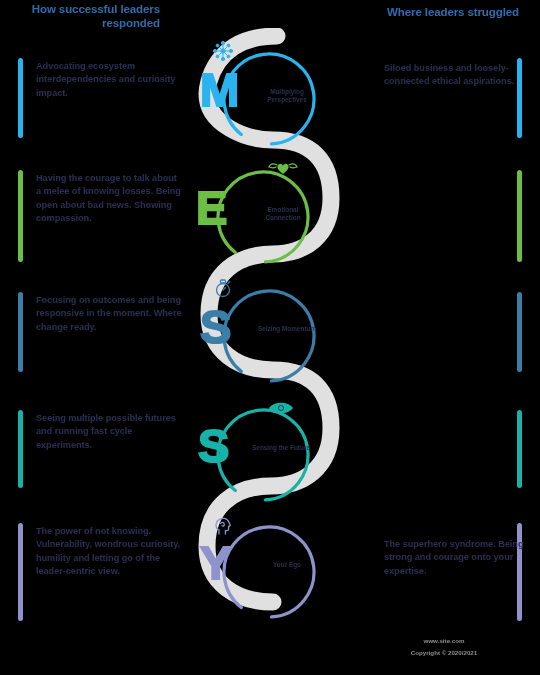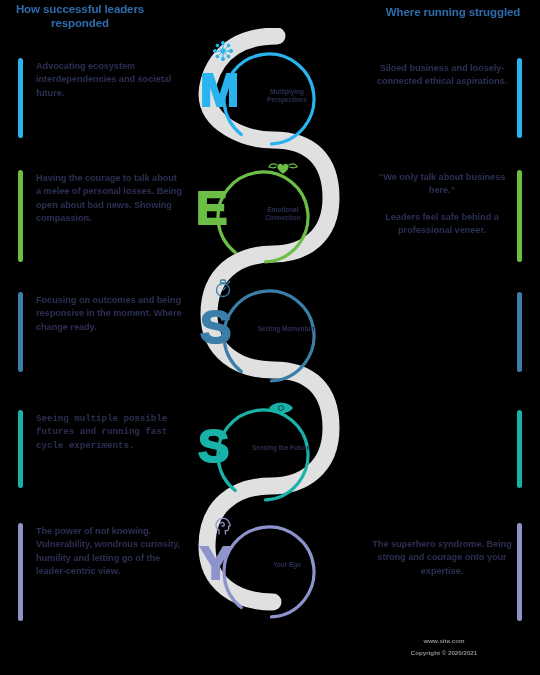--- a/index.html
+++ b/index.html
@@ -8,45 +8,45 @@
     font-family:"Liberation Sans","DejaVu Sans",sans-serif;
     background:#000;color:#2b2f52;
   }
   .canvas{position:absolute;inset:0;width:540px;height:675px;}
 
   
   .col-head{
     position:absolute;font-size:11.5px;font-weight:bold;line-height:1.22;
     color:#2e6fb0;letter-spacing:-0.1px;
   }
-  #head-left{left:0px;top:2px;width:160px;text-align:center;color:#2f6cae;}
+  #head-left{left:0px;top:2px;width:160px;text-align:right;color:#2f6cae;}
   #head-right{left:370px;top:5px;width:166px;text-align:center;color:#2f6cae;}
 
   
   .spine{position:absolute;left:185px;top:28px;width:170px;height:600px;}
 
   
   .row{position:absolute;left:0;width:540px;}
   .row-1{top:40px;height:120px;}
   .row-2{top:155px;height:120px;}
   .row-3{top:275px;height:120px;}
-  .row-4{top:392px;height:120px;font-family:Liberation Mono, monospace;}
+  .row-4{top:392px;height:120px;}
   .row-5{top:508px;height:125px;}
 
   
   .bar{position:absolute;width:5px;border-radius:3px;}
   .bar-l{left:18px;}
   .bar-r{left:517px;}
 
   .txt{
     position:absolute;font-size:9.2px;font-weight:bold;line-height:1.45;
     color:#2b2f52;letter-spacing:-0.05px;
   }
   .txt-l{left:36px;width:146px;text-align:left;}
-  .txt-r{left:372px;width:140px;text-align:center;}
+  .txt-r{left:384px;width:140px;}
 
   
   .badge{position:absolute;width:118px;height:118px;}
   .badge svg{position:absolute;left:0;top:0;}
   .letter{
     position:absolute;left:-6px;top:26px;width:56px;
     font-size:47px;font-weight:bold;line-height:1;
     -webkit-text-stroke:2px currentColor;color:transparent;
     font-family:"Liberation Sans",sans-serif;
   }
@@ -70,39 +70,39 @@
     font-size:6.2px;font-weight:bold;color:#8f8f8f;line-height:1.6;}
   #footer-url{top:636px;}
   #footer-copy{top:648px;}
 </style>
 </head>
 <body>
 
 <div class="canvas">
 
   <div class="col-head" id="head-left">How successful leaders responded</div>
-  <div class="col-head" id="head-right">Where running struggled</div>
+  <div class="col-head" id="head-right">Where leaders struggled</div>
 
   <svg class="spine" viewBox="0 0 170 600" width="170" height="600">
     <path d="M 92 8
              C 28 8, 22 58, 22 66
              C 22 96, 60 112, 88 112
              C 126 112, 146 132, 146 170
              C 146 208, 120 226, 88 226
              C 52 226, 24 246, 24 286
              C 24 324, 54 342, 88 342
              C 126 342, 146 362, 146 400
              C 146 440, 118 458, 86 458
              C 50 458, 22 478, 22 518
              C 22 556, 52 574, 88 574" fill="none" stroke="#e0e0e0" stroke-width="17" stroke-linecap="round"></path>
   </svg>
 
   <div class="row row-1">
     <div class="bar bar-l" style="top:18px;height:80px;background:#29b3ef;"></div>
-    <div class="txt txt-l" style="top:20px;">Advocating ecosystem interdependencies and societal future.</div>
+    <div class="txt txt-l" style="top:20px;">Advocating ecosystem interdependencies and curiosity impact.</div>
 
     <div class="bar bar-r" style="top:18px;height:80px;background:#29b3ef;"></div>
     <div class="txt txt-r" style="top:22px;white-space:pre-line;">Siloed business and loosely-connected ethical aspirations.</div>
   </div>
 
   <div class="badge" id="badge-1">
     <svg width="118" height="118" viewBox="0 0 118 118">
       <circle cx="63" cy="59" r="45" fill="none" stroke="#29b3ef" stroke-width="3.2" stroke-linecap="round" stroke-dasharray="250 33" transform="rotate(128 63 59)"></circle>
     </svg>
     <div class="letter" style="color:#29b3ef;">
@@ -127,26 +127,23 @@
           <line x1="13" y1="15" x2="15.5" y2="12.5"></line>
         <circle cx="22.5" cy="16.5" r="1.4" fill="#29b3ef"></circle>
           <line x1="21" y1="15" x2="18.5" y2="12.5"></line>
       </g>
     </svg>
     <div class="badge-label">Multiplying Perspectives</div>
   </div>
 
   <div class="row row-2">
     <div class="bar bar-l" style="top:15px;height:92px;background:#6cbe45;"></div>
-    <div class="txt txt-l" style="top:17px;">Having the courage to talk about a melee of personal losses. Being open about bad news. Showing compassion.</div>
+    <div class="txt txt-l" style="top:17px;">Having the courage to talk about a melee of knowing losses. Being open about bad news. Showing compassion.</div>
 
     <div class="bar bar-r" style="top:15px;height:92px;background:#6cbe45;"></div>
-    <div class="txt txt-r" style="top:16px;white-space:pre-line;">“We only talk about business here.”
-
-Leaders feel safe behind a professional veneer.</div>
   </div>
 
   <div class="badge" id="badge-2">
     <svg width="118" height="118" viewBox="0 0 118 118">
       <circle cx="57" cy="59" r="45" fill="none" stroke="#6cbe45" stroke-width="3.2" stroke-linecap="round" stroke-dasharray="250 33" transform="rotate(128 57 59)"></circle>
     </svg>
     <div class="letter" style="color:#6cbe45;left:-10px;">
       <span>E</span>
     </div>
     <svg class="badge-ico" viewBox="0 0 34 22" style="left:60px;">

